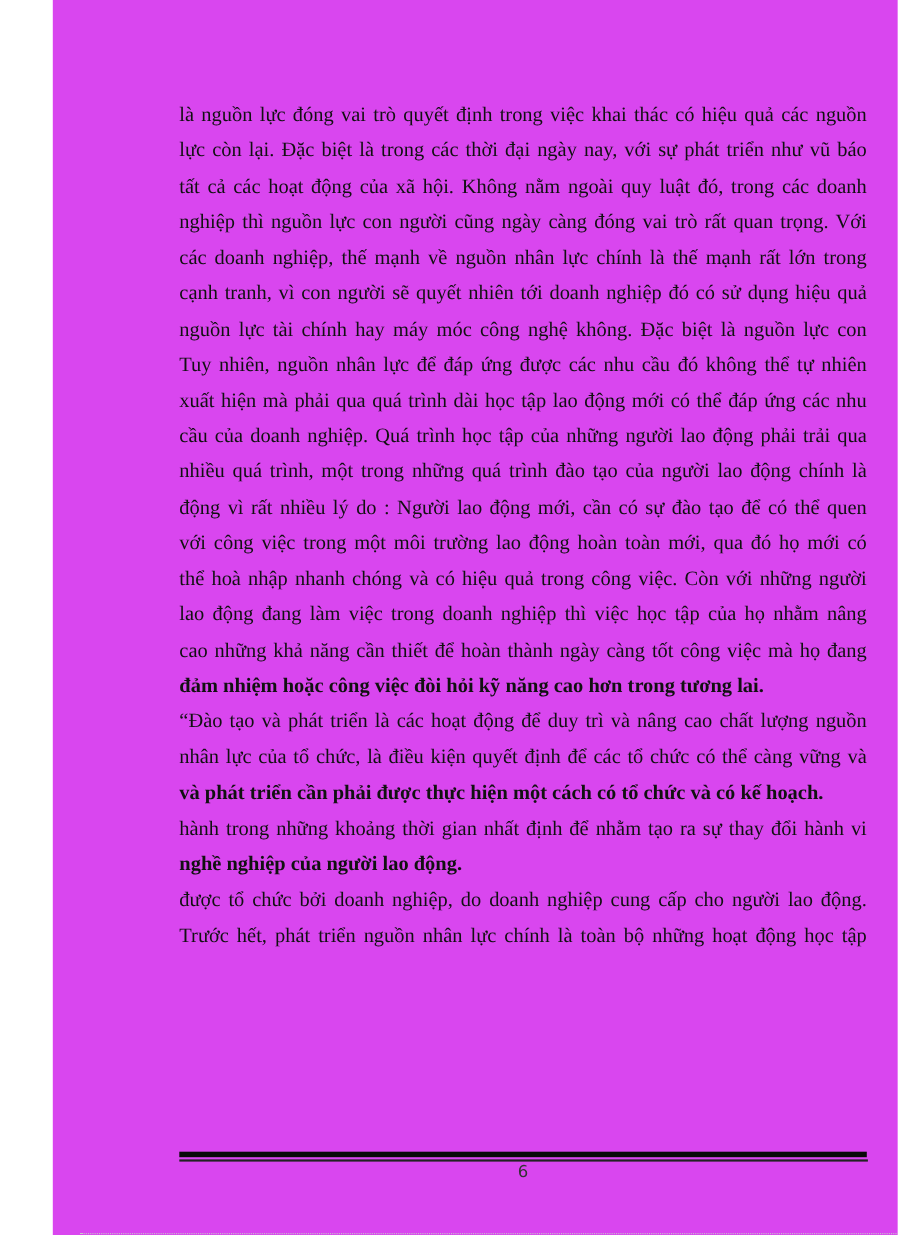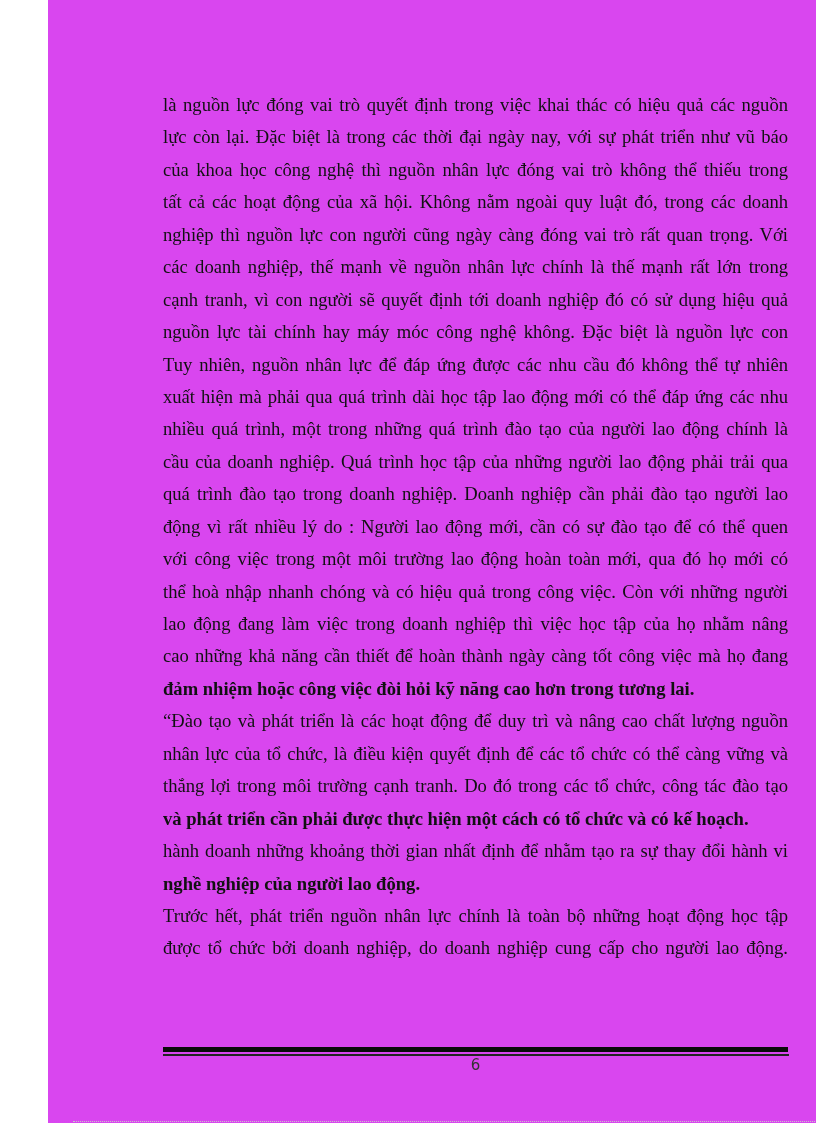--- a/index.html
+++ b/index.html
@@ -36,45 +36,42 @@
     border-top: 1px dotted #c8c8c8;
   }
 </style>
 </head>
 <body>
 
 <div class="page">
   <div class="body-text" id="body-text">
       <span class="line">là nguồn lực đóng vai trò quyết định trong việc khai thác có hiệu quả các nguồn</span>
       <span class="line">lực còn lại.  Đặc biệt là trong các thời đại ngày nay, với sự phát triển như vũ báo</span>
-      <span class="line">của khoa học công nghệ thì nguồn nhân lực đóng vai trò không thể thiếu trong</span>
       <span class="line">tất cả các hoạt động của xã hội. Không nằm ngoài quy luật đó, trong các doanh</span>
       <span class="line">nghiệp thì nguồn lực con người cũng ngày càng đóng vai trò rất quan trọng. Với</span>
       <span class="line">các doanh nghiệp, thế mạnh về nguồn nhân lực chính là thế mạnh rất lớn trong</span>
-      <span class="line">cạnh tranh, vì con người sẽ quyết định tới doanh nghiệp đó có sử dụng hiệu quả</span>
+      <span class="line">cạnh tranh, vì con người sẽ quyết nhiên tới doanh nghiệp đó có sử dụng hiệu quả</span>
       <span class="line">nguồn lực tài chính hay máy móc công nghệ không. Đặc biệt là nguồn lực con</span>
       <span class="line">Tuy nhiên, nguồn nhân lực để đáp ứng được các nhu cầu đó không thể tự nhiên</span>
       <span class="line">xuất hiện mà phải qua quá trình dài học tập lao động mới có thể đáp ứng các nhu</span>
+      <span class="line">cầu của doanh nghiệp. Quá trình học tập của những người lao động phải trải qua</span>
       <span class="line">nhiều quá trình, một trong những quá trình đào tạo của người lao động chính là</span>
-      <span class="line">cầu của doanh nghiệp. Quá trình học tập của những người lao động phải trải qua</span>
-      <span class="line">quá trình đào tạo trong doanh nghiệp. Doanh nghiệp cần phải đào tạo người lao</span>
       <span class="line">động vì rất nhiều lý do : Người lao động mới, cần có sự đào tạo để có thể quen</span>
       <span class="line">với công việc trong một môi trường lao động hoàn toàn mới, qua đó họ mới có</span>
       <span class="line">thể hoà nhập nhanh chóng và có hiệu quả trong công việc. Còn với những người</span>
       <span class="line">lao động đang làm việc trong doanh nghiệp thì việc học tập của họ nhằm nâng</span>
       <span class="line">cao những khả năng cần thiết để hoàn thành ngày càng tốt công việc mà họ đang</span>
       <span class="line last">đảm nhiệm hoặc công việc đòi hỏi kỹ năng cao hơn trong tương lai.</span>
       <span class="line">“Đào tạo và phát triển là các hoạt động để duy trì và nâng cao chất lượng nguồn</span>
       <span class="line">nhân lực của tổ chức, là điều kiện quyết định để các tổ chức có thể càng vững và</span>
-      <span class="line">thắng lợi trong môi trường cạnh tranh. Do đó trong các tổ chức, công tác đào tạo</span>
       <span class="line last">và phát triển cần phải được thực hiện một cách có tổ chức và có kế hoạch.</span>
-      <span class="line">hành doanh những khoảng thời gian nhất định để nhằm tạo ra sự thay đổi hành vi</span>
+      <span class="line">hành trong những khoảng thời gian nhất định để nhằm tạo ra sự thay đổi hành vi</span>
       <span class="line last">nghề nghiệp của người lao động.</span>
+      <span class="line">được tổ chức bởi doanh nghiệp, do doanh nghiệp cung cấp cho người lao động.</span>
       <span class="line">Trước hết, phát triển nguồn nhân lực chính là toàn bộ những hoạt động học tập</span>
-      <span class="line">được tổ chức bởi doanh nghiệp, do doanh nghiệp cung cấp cho người lao động.</span>
     </div>
 
   <div class="footer-rule-thick"></div>
   <div class="footer-rule-thin"></div>
   <div class="page-number">6</div>
 
   <div class="page-edge"></div>
 </div>
 
 </body></html>

